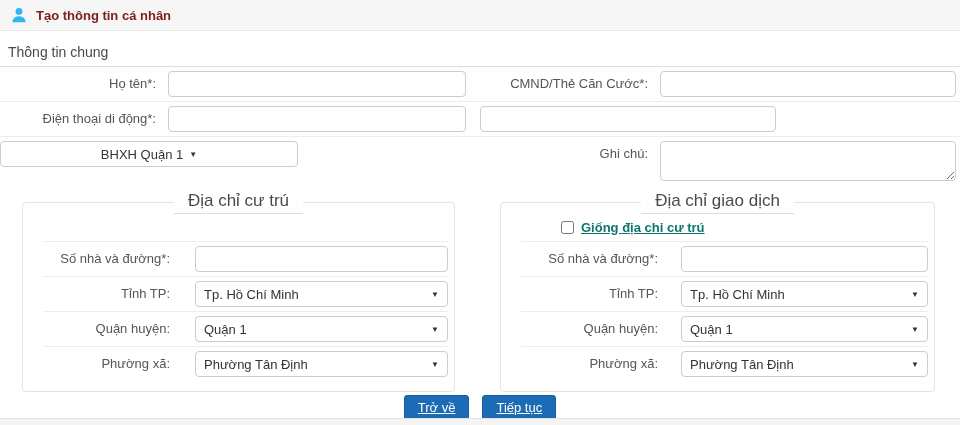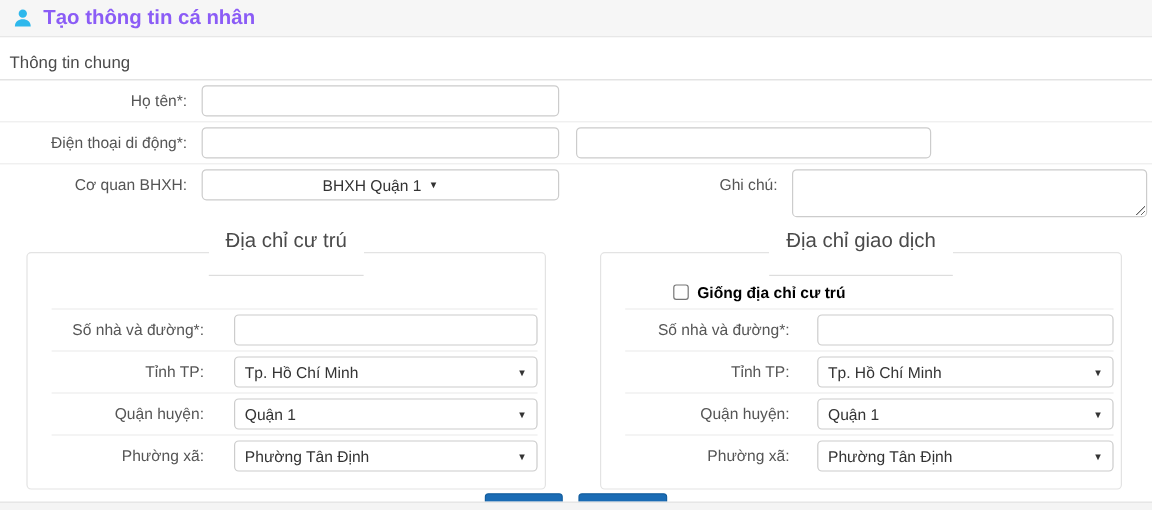--- a/index.html
+++ b/index.html
@@ -12,21 +12,21 @@
     font-size:13px;
   }
   
   .topbar {
     height:31px; background:#f6f6f6;
     border-bottom:1px solid #e7e7e7;
     display:flex; align-items:center; gap:8px;
     padding:0 10px;
   }
   .topbar .user-icon { width:18px; height:18px; color:var(--icon-color,#2eb8ec); display:block; }
-  .topbar .title { font-size:17px; font-weight:bold; color:#8b5cf6; }
+  .topbar .title { font-size:13px; font-weight:bold; color:#7f1d1d; }
 
   
   .section-title {
     font-size:14px; color:#4a4a4a;
     padding:13px 8px 6px 8px;
     border-bottom:1px solid #dddddd;
   }
 
   
   .g-row { display:flex; border-bottom:1px solid #ededed; padding:4px 0; align-items:center; }
@@ -56,26 +56,26 @@
   
   .addr-wrap { display:flex; padding-left:22px; gap:45px; margin-top:4px; }
   fieldset.addr {
     border:1px solid #e3e3e3; border-radius:4px;
     margin:0; padding:0 4px 10px 4px;
   }
   fieldset.addr.left  { width:433px; }
   fieldset.addr.right { width:374px; }
   fieldset.addr legend {
     font-size:17px; color:#4a4a4a; text-align:center;
-    margin:0 auto; padding:0 14px 18px 14px;
+    margin:0 auto; padding:0 14px 2px 14px;
     border-bottom:1px solid #dddddd;
   }
   .f-spacer { height:27px; }
   .chk-row { height:27px; display:flex; align-items:center; padding-left:56px; gap:7px; }
-  .chk-row label { font-weight:bold; color:#000000; }
+  .chk-row label { font-weight:bold; color:#0f766e;text-decoration:underline; }
   .chk-row input[type="checkbox"] { width:13px; height:13px; margin:0; }
   .f-rows { margin:0 2px 0 16px; }
   .f-row { display:flex; align-items:center; border-top:1px solid #ededed; padding:4px 0; }
   .f-label { width:152px; text-align:right; padding-right:25px; color:#555; flex-shrink:0; line-height:26px; }
   fieldset.addr.right .f-label { width:160px; padding-right:23px; }
   fieldset.addr.left  .f-row .txt, fieldset.addr.left  .f-row .sel { width:253px; }
   fieldset.addr.right .f-row .txt, fieldset.addr.right .f-row .sel { width:247px; }
 
   
   .actions { display:flex; justify-content:center; gap:13px; margin-top:3px; }
@@ -104,35 +104,38 @@
 </div>
 
 <div class="section-title">Thông tin chung</div>
 
 <div>
   <div class="g-row">
     <div class="g-cell">
       <span class="g-label">Họ tên*:</span>
       <input class="txt" type="text" value="" style="">
     </div>
+    <div class="g-cell right">
+      <span class="g-label">CMND/Thẻ Căn Cước*:</span>
+      <input class="txt" type="text" value="" style="">
+    </div>
   </div>
 
   <div class="g-row">
     <div class="g-cell">
       <span class="g-label">Điện thoại di động*:</span>
       <input class="txt" type="text" value="" style="">
     </div>
     <div class="g-cell right">
       <input class="txt" type="text" value="" style="">
     </div>
   </div>
 
   <div class="g-row last">
     <div class="g-cell">
-      <span class="g-label">Cơ quan BHXH:</span>
       <div class="sel">
         <span>BHXH Quận 1</span>
         <span class="caret">▼</span>
       </div>
     </div>
     <div class="g-cell right">
       <span class="g-label">Ghi chú:</span>
       <textarea class="txt" style=""></textarea>
     </div>
   </div>

